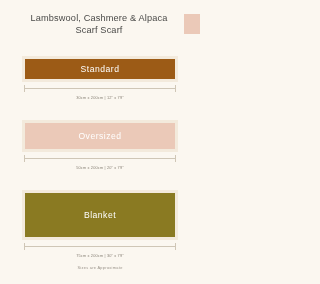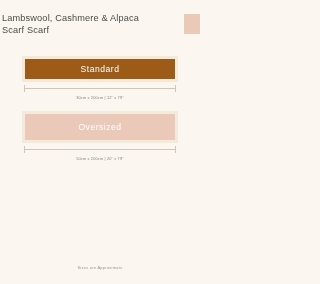--- a/index.html
+++ b/index.html
@@ -19,24 +19,24 @@
     position: relative;
     width: 200px;
     height: 284px;
     box-sizing: border-box;
   }
 
   
   .header {
     position: absolute;
     top: 13px;
-    left: 2px;
+    left: 12px;
     right: 0;
     padding-right: 14px;
-    text-align: left;
+    text-align: center;
   }
   .title-line {
     display: block;
     font-size: 9.2px;
     line-height: 11.5px;
     color: #4A4A48;
     letter-spacing: 0.15px;
     white-space: nowrap;
   }
   .accent-square {
@@ -54,21 +54,21 @@
     top: 56px;
     left: 0;
     right: 0;
   }
   .block {
     position: relative;
     margin: 0 auto;
     width: 156px;
   }
   .block + .block {
-    margin-top: 11px;
+    margin-top: 20px;
   }
 
   .bar-frame {
     position: relative;
     box-sizing: border-box;
     border: 3px solid #F3EADC;
     background: #5eead4;
     text-align: right;
   }
   .bar {
@@ -166,18 +166,31 @@
         </div>
       </div>
       <div class="measure">
         <div class="cap left"></div>
         <div class="rule"></div>
         <div class="cap right"></div>
       </div>
       <div class="caption">50cm x 200cm | 20" x 79"</div>
     </div>
 
+    <div class="block">
+      <div class="bar-frame" style="height:50px">
+        <div class="bar" style="background:#8A7A22">
+          <span class="bar-label">Blanket</span>
+        </div>
+      </div>
+      <div class="measure">
+        <div class="cap left"></div>
+        <div class="rule"></div>
+        <div class="cap right"></div>
+      </div>
+      <div class="caption">75cm x 200cm | 30" x 79"</div>
+    </div>
 
   </div>
 
   <div class="footer">Sizes are Approximate</div>
 
 </div>
 
 </body></html>

